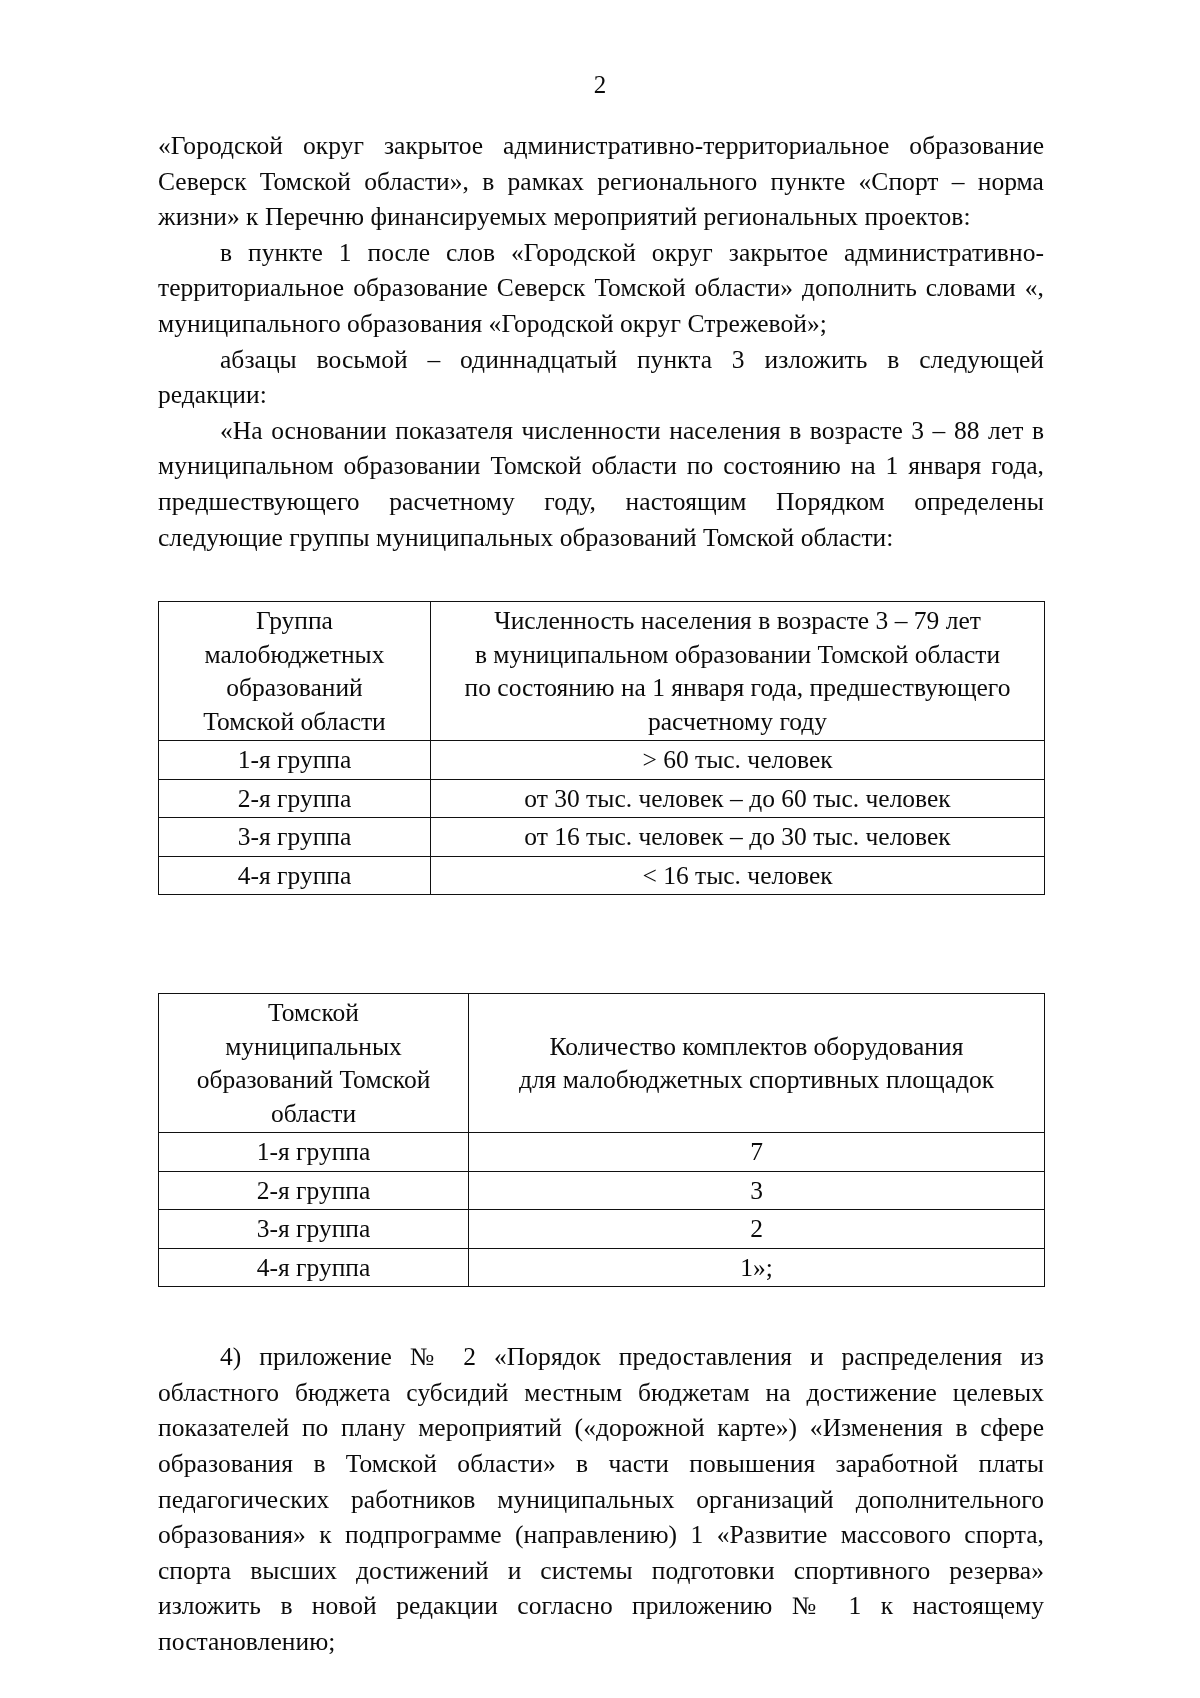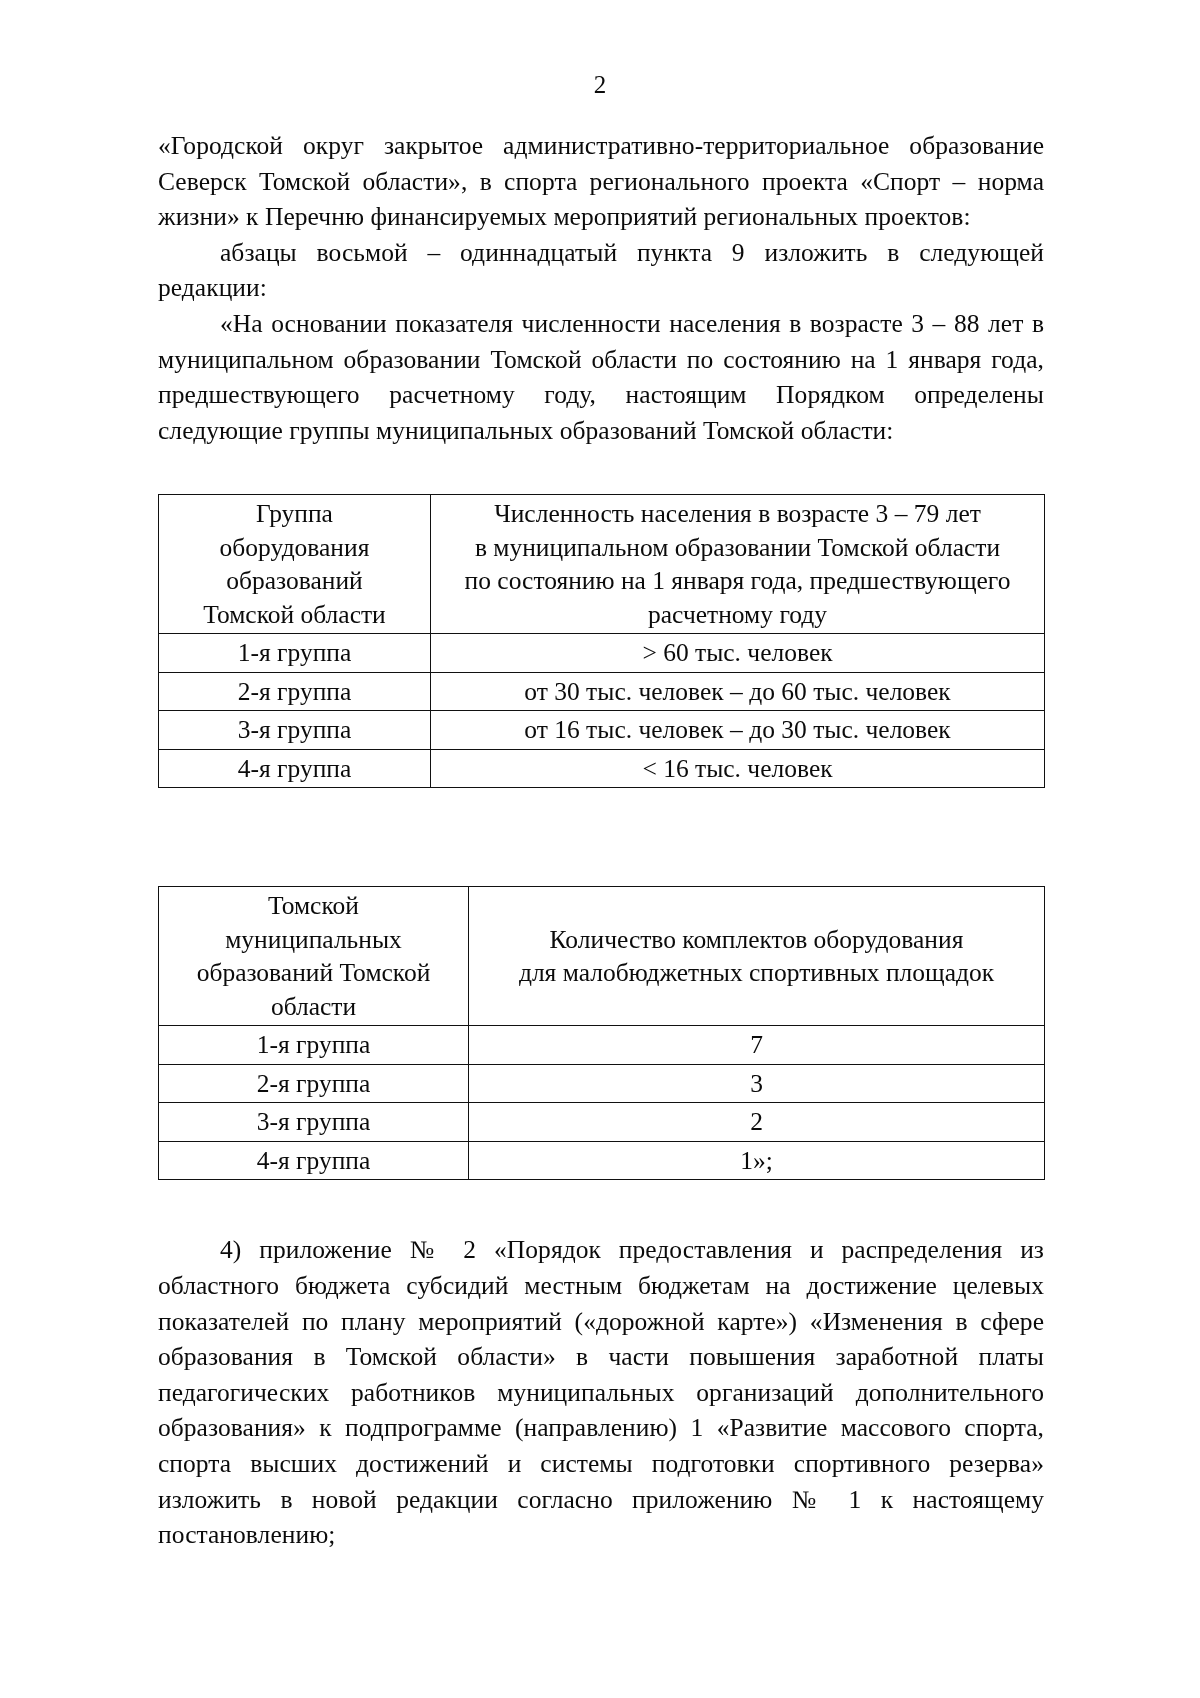--- a/index.html
+++ b/index.html
@@ -89,41 +89,42 @@
 </style>
 </head>
 <body>
 
 <div class="page">
 
   <div class="page-number">2</div>
 
   <div class="content">
 
-    <p class="body-text no-indent">«Городской округ закрытое административно-территориальное образование Северск Томской области», в спорта регионального проекта «Спорт – норма жизни» к Перечню финансируемых мероприятий региональных проектов:</p>
-
-
-
-    <p class="body-text indent">абзацы восьмой – одиннадцатый пункта 9 изложить в следующей редакции:</p>
+    <p class="body-text no-indent">«Городской округ закрытое административно-территориальное образование Северск Томской области», в рамках регионального пункте «Спорт – норма жизни» к Перечню финансируемых мероприятий региональных проектов:</p>
+
+
+    <p class="body-text indent">в пункте 1 после слов «Городской округ закрытое административно-территориальное образование Северск Томской области» дополнить словами «, муниципального образования «Городской округ Стрежевой»;</p>
+
+    <p class="body-text indent">абзацы восьмой – одиннадцатый пункта 3 изложить в следующей редакции:</p>
 
     <p class="body-text indent">«На основании показателя численности населения в возрасте 3 – 88 лет в муниципальном образовании Томской области по состоянию на 1 января года, предшествующего расчетному году, настоящим Порядком определены следующие группы муниципальных образований Томской области:</p>
 
     <div class="gap-lg"></div>
 
     <div class="tbl-wrap">
       <table class="doc-table doc-table-1">
         <colgroup>
           <col class="col-group">
           <col class="col-value">
         </colgroup>
         <thead>
           <tr>
             <th class="hdr-cell">
               <span class="hdr-line">Группа</span>
-              <span class="hdr-line">оборудования</span>
+              <span class="hdr-line">малобюджетных</span>
               <span class="hdr-line">образований</span>
               <span class="hdr-line">Томской области</span>
             </th>
             <th class="hdr-cell">
               <span class="hdr-line">Численность населения в возрасте 3 – 79 лет</span>
               <span class="hdr-line">в муниципальном образовании Томской области</span>
               <span class="hdr-line">по состоянию на 1 января года, предшествующего</span>
               <span class="hdr-line">расчетному году</span>
             </th>
           </tr>

